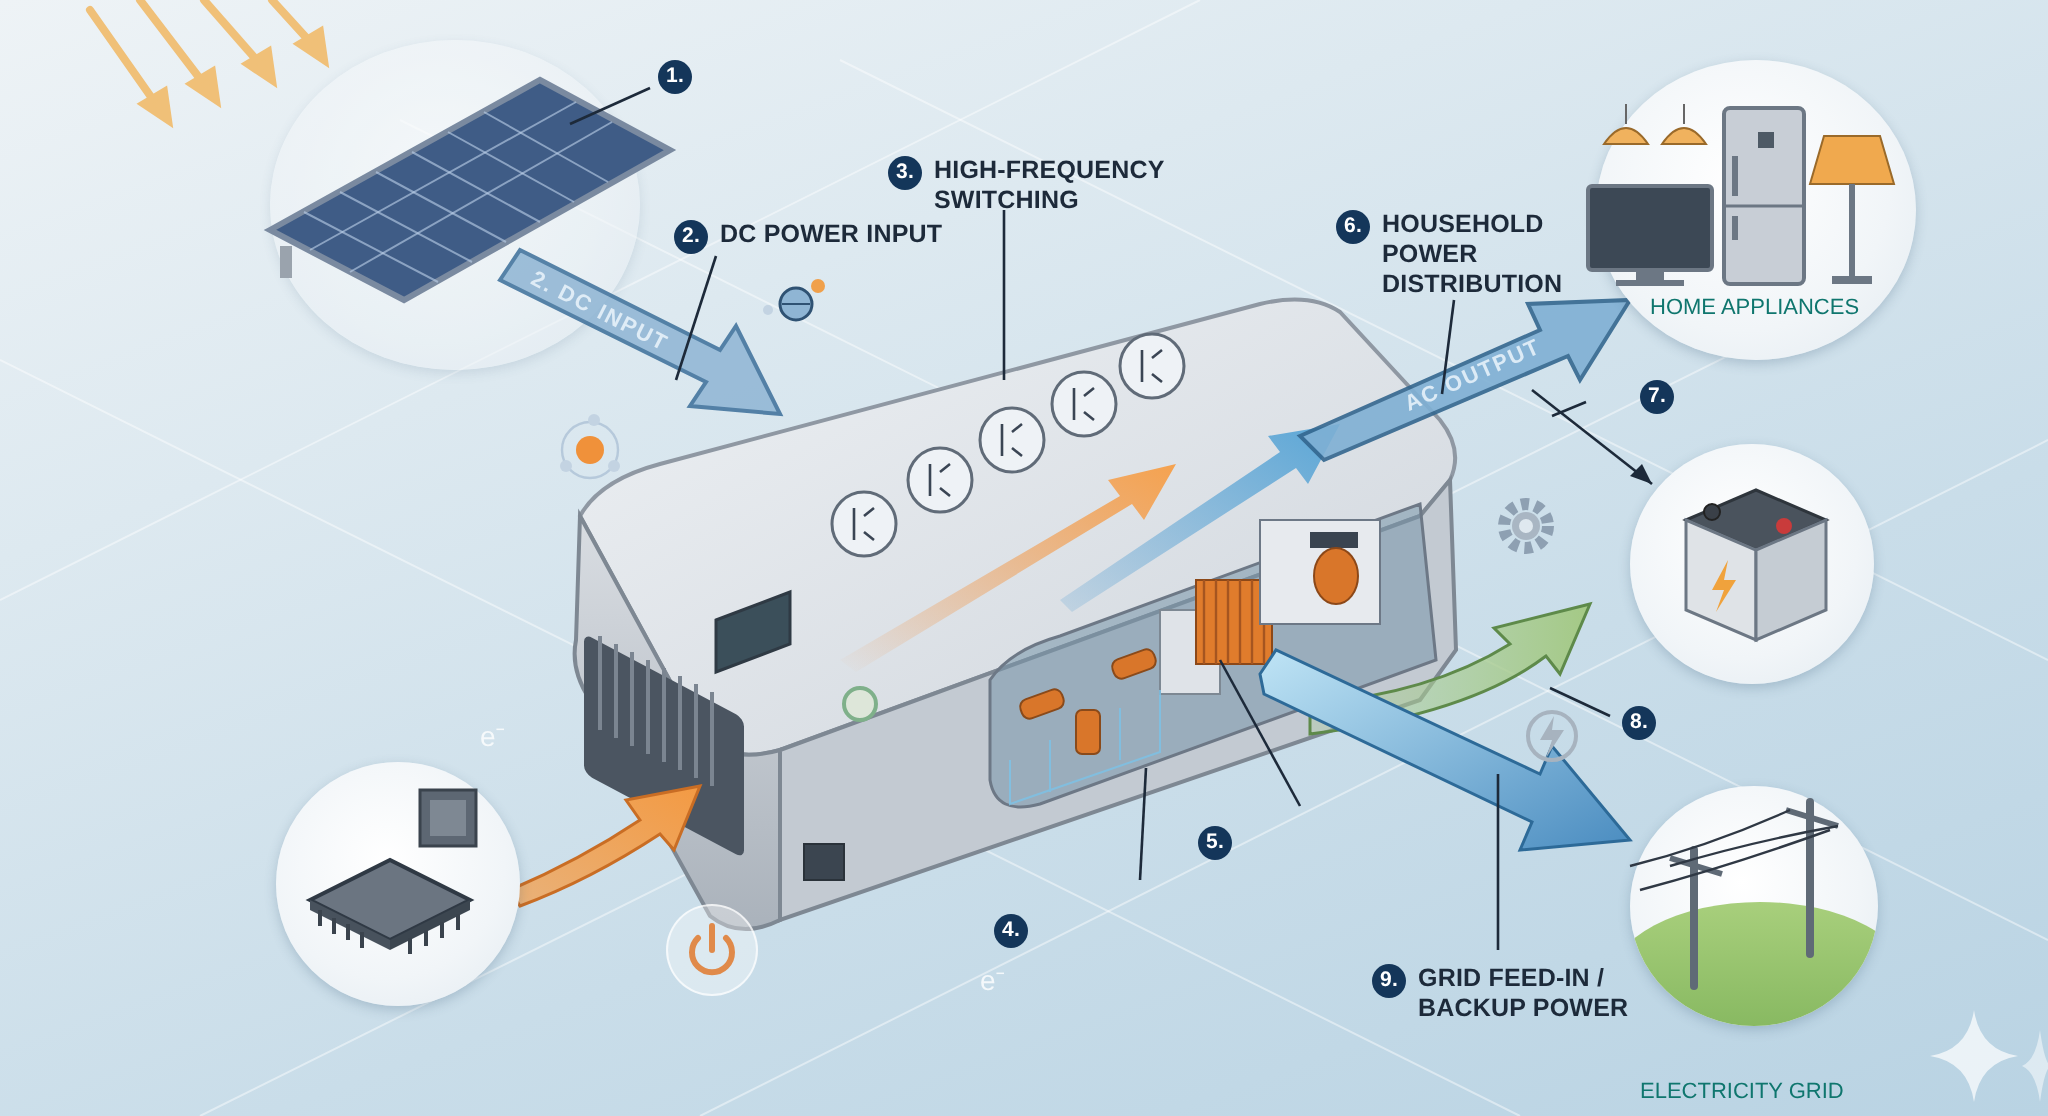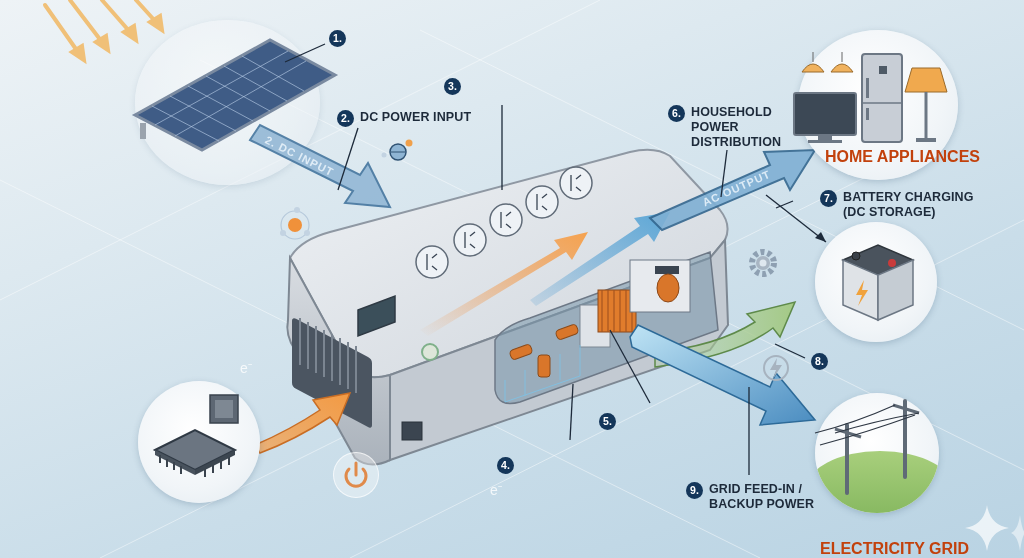--- a/index.html
+++ b/index.html
@@ -8,21 +8,21 @@
     background:linear-gradient(160deg,#eef3f6 0%,#dde9f0 30%,#c9dde9 65%,#b9d3e3 100%);}
   .abs{position:absolute;}
   .grid{position:absolute;inset:0;pointer-events:none;}
   .label{position:absolute;display:flex;align-items:flex-start;gap:6px;color:#1d2a3a;
     font-weight:bold;font-size:12.5px;line-height:15px;letter-spacing:0.1px;}
   .badge{flex:0 0 auto;width:17px;height:17px;border-radius:50%;background:#14365a;color:#fff;
     font-size:10.5px;line-height:17px;text-align:center;font-weight:bold;}
   .ltext{white-space:pre-line;}
   .circle{position:absolute;border-radius:50%;background:radial-gradient(circle at 45% 40%,#ffffff 0%,#f1f5f8 60%,#e2eaf0 100%);
     box-shadow:0 2px 6px rgba(60,90,120,0.25);}
-  .caption{position:absolute;color:#c2410c;font-weight:bold;font-size:16px;white-space:nowrap;}
+  .caption{position:absolute;color:#0f766e;font-weight:normal;font-size:11px;white-space:nowrap;}
   .arrow-text{position:absolute;color:rgba(235,245,252,0.85);font-size:11px;font-weight:bold;letter-spacing:1px;white-space:nowrap;}
   .eglyph{position:absolute;color:rgba(255,255,255,0.8);font-size:14px;}
   svg{overflow:visible;}
 </style>
 </head>
 <body>
 
 <svg class="grid" width="1024" height="558">
   <g stroke="rgba(255,255,255,0.45)" stroke-width="1" fill="none">
     <line x1="0" y1="300" x2="600" y2="0"></line>
@@ -325,37 +325,37 @@
 
 <div class="label" style="left:329px;top:30px;">
   <span class="badge">1.</span>
 </div>
 <div class="label" style="left:337px;top:110px;">
   <span class="badge">2.</span>
   <span class="ltext">DC POWER INPUT</span>
 </div>
 <div class="label" style="left:444px;top:78px;">
   <span class="badge">3.</span>
+  <span class="ltext">HIGH-FREQUENCY
+SWITCHING</span>
 </div>
 <div class="label" style="left:497px;top:457px;">
   <span class="badge">4.</span>
 </div>
 <div class="label" style="left:599px;top:413px;">
   <span class="badge">5.</span>
 </div>
 <div class="label" style="left:668px;top:105px;">
   <span class="badge">6.</span>
   <span class="ltext">HOUSEHOLD
 POWER
 DISTRIBUTION</span>
 </div>
 <div class="label" style="left:820px;top:190px;">
   <span class="badge">7.</span>
-  <span class="ltext">BATTERY CHARGING
-(DC STORAGE)</span>
 </div>
 <div class="label" style="left:811px;top:353px;">
   <span class="badge">8.</span>
 </div>
 <div class="label" style="left:686px;top:482px;">
   <span class="badge">9.</span>
   <span class="ltext">GRID FEED-IN /
 BACKUP POWER</span>
 </div>
 

